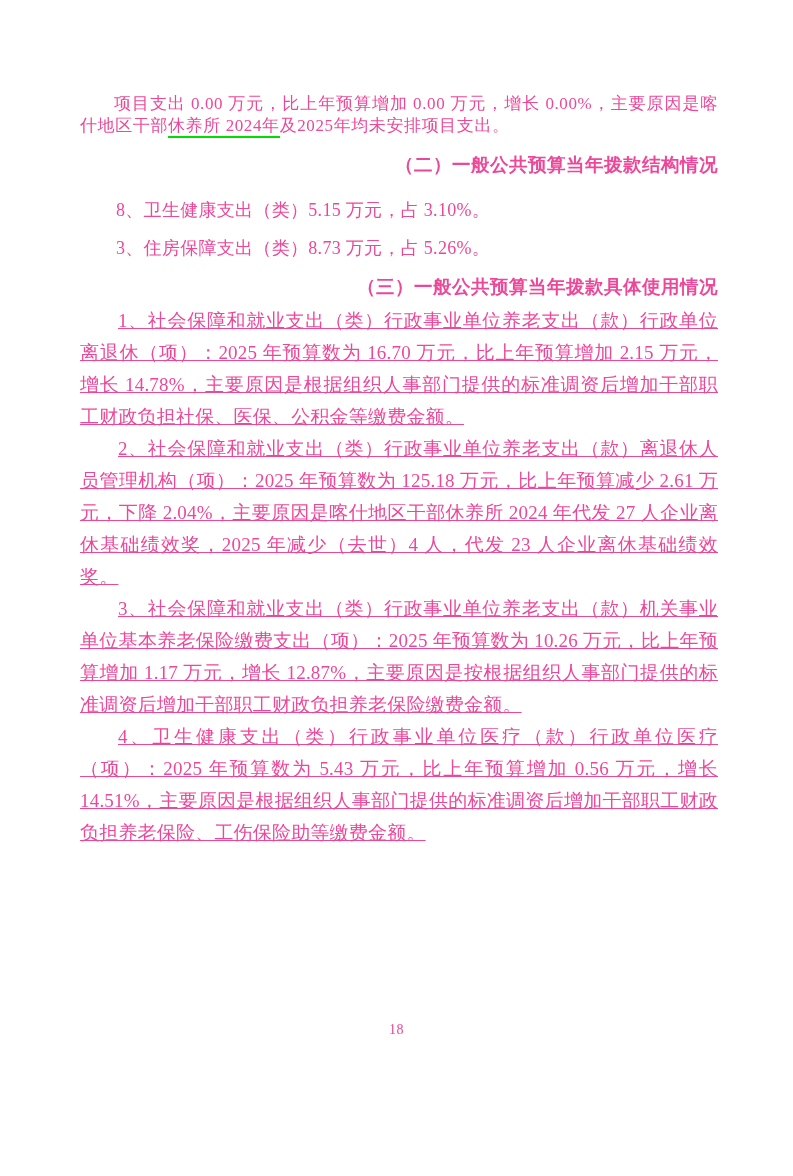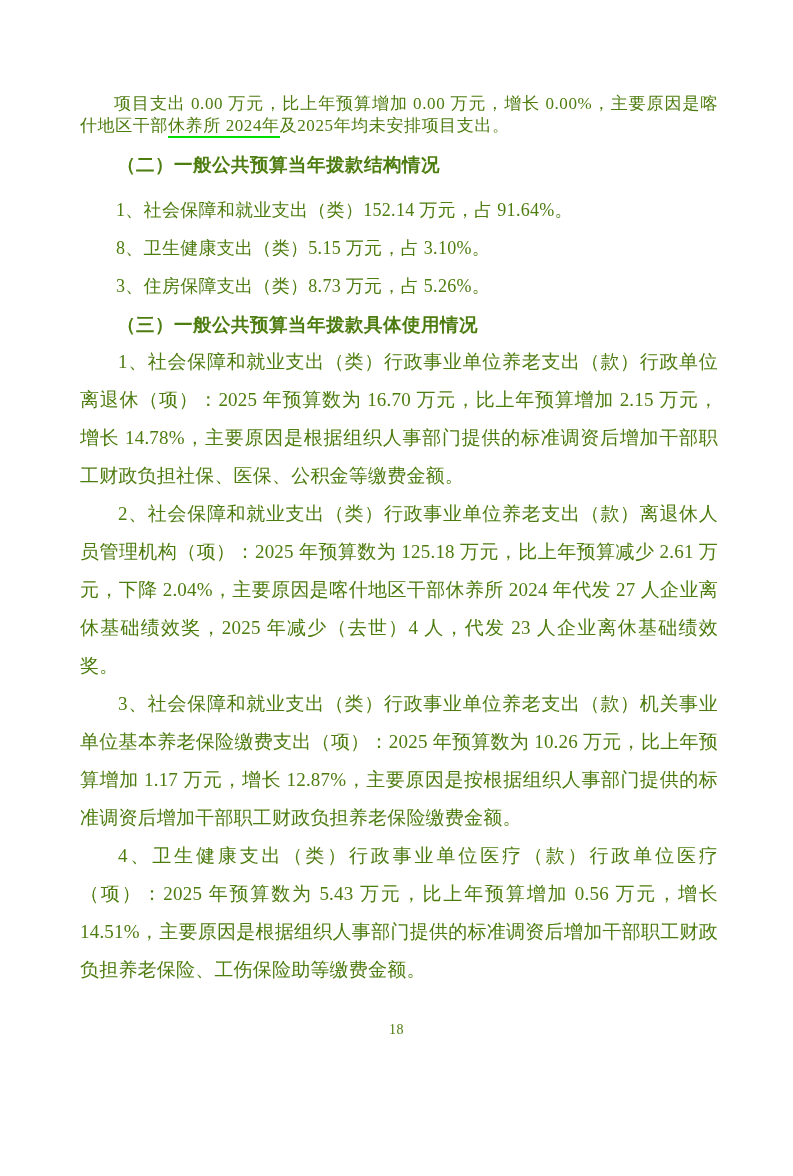--- a/index.html
+++ b/index.html
@@ -6,21 +6,21 @@
     margin: 0;
     padding: 0;
     background: #ffffff;
   }
   .page {
     position: relative;
     width: 793px;
     height: 1176px;
     background: #ffffff;
     overflow: hidden;
-    color: #4d7c0f;
+    color: #ec4899;
     font-family: "Liberation Serif", "DejaVu Serif", serif;
   }
   .content {
     position: absolute;
     left: 80px;
     top: 93px;
     width: 638px;
   }
   .intro {
     margin: 0 0 16px 0;
@@ -35,40 +35,42 @@
     padding-bottom: 1px;
   }
   .sec-heading {
     margin: 0 0 14px 0;
     font-size: 18.5px;
     line-height: 24px;
     font-weight: 700;
     text-indent: 2em;
     font-family: "Liberation Sans", "DejaVu Sans", sans-serif;
     letter-spacing: 0.5px;
+    text-align: right;
   }
   .sec-heading.h3 {
     margin-top: 8px;
     margin-bottom: 6px;
   }
   .struct-item {
     margin: 0;
     font-size: 18px;
     line-height: 38px;
     text-indent: 2em;
     letter-spacing: 0.3px;
     white-space: nowrap;
   }
   .detail-para {
     margin: 0;
     font-size: 19px;
-    line-height: 38px;
+    line-height: 32px;
     text-align: justify;
     text-indent: 2em;
     letter-spacing: 0.2px;
+    text-decoration: underline;
   }
   .page-number {
     position: absolute;
     left: 0;
     right: 0;
     top: 1022px;
     text-align: center;
     font-size: 14px;
     letter-spacing: 0.5px;
   }
@@ -76,21 +78,20 @@
 </head>
 <body>
 
 <div class="page">
   <div class="content">
 
     <p class="intro"><span>项目支出 0.00 万元，比上年预算增加 0.00 万元，增长 0.00%，主要原因是喀什地区干部</span><span class="grammar-underline" style="border-bottom-color: rgb(0, 221, 0);">休养所 2024年</span><span>及2025年均未安排项目支出。</span></p>
 
     <p class="sec-heading">（二）一般公共预算当年拨款结构情况</p>
 
-    <p class="struct-item">1、社会保障和就业支出（类）152.14 万元，占 91.64%。</p>
     <p class="struct-item">8、卫生健康支出（类）5.15 万元，占 3.10%。</p>
     <p class="struct-item">3、住房保障支出（类）8.73 万元，占 5.26%。</p>
 
     <p class="sec-heading h3">（三）一般公共预算当年拨款具体使用情况</p>
 
     <p class="detail-para">1、社会保障和就业支出（类）行政事业单位养老支出（款）行政单位离退休（项）：2025 年预算数为 16.70 万元，比上年预算增加 2.15 万元，增长 14.78%，主要原因是根据组织人事部门提供的标准调资后增加干部职工财政负担社保、医保、公积金等缴费金额。</p>
     <p class="detail-para">2、社会保障和就业支出（类）行政事业单位养老支出（款）离退休人员管理机构（项）：2025 年预算数为 125.18 万元，比上年预算减少 2.61 万元，下降 2.04%，主要原因是喀什地区干部休养所 2024 年代发 27 人企业离休基础绩效奖，2025 年减少（去世）4 人，代发 23 人企业离休基础绩效奖。</p>
     <p class="detail-para">3、社会保障和就业支出（类）行政事业单位养老支出（款）机关事业单位基本养老保险缴费支出（项）：2025 年预算数为 10.26 万元，比上年预算增加 1.17 万元，增长 12.87%，主要原因是按根据组织人事部门提供的标准调资后增加干部职工财政负担养老保险缴费金额。</p>
     <p class="detail-para">4、卫生健康支出（类）行政事业单位医疗（款）行政单位医疗（项）：2025 年预算数为 5.43 万元，比上年预算增加 0.56 万元，增长 14.51%，主要原因是根据组织人事部门提供的标准调资后增加干部职工财政负担养老保险、工伤保险助等缴费金额。</p>
 

